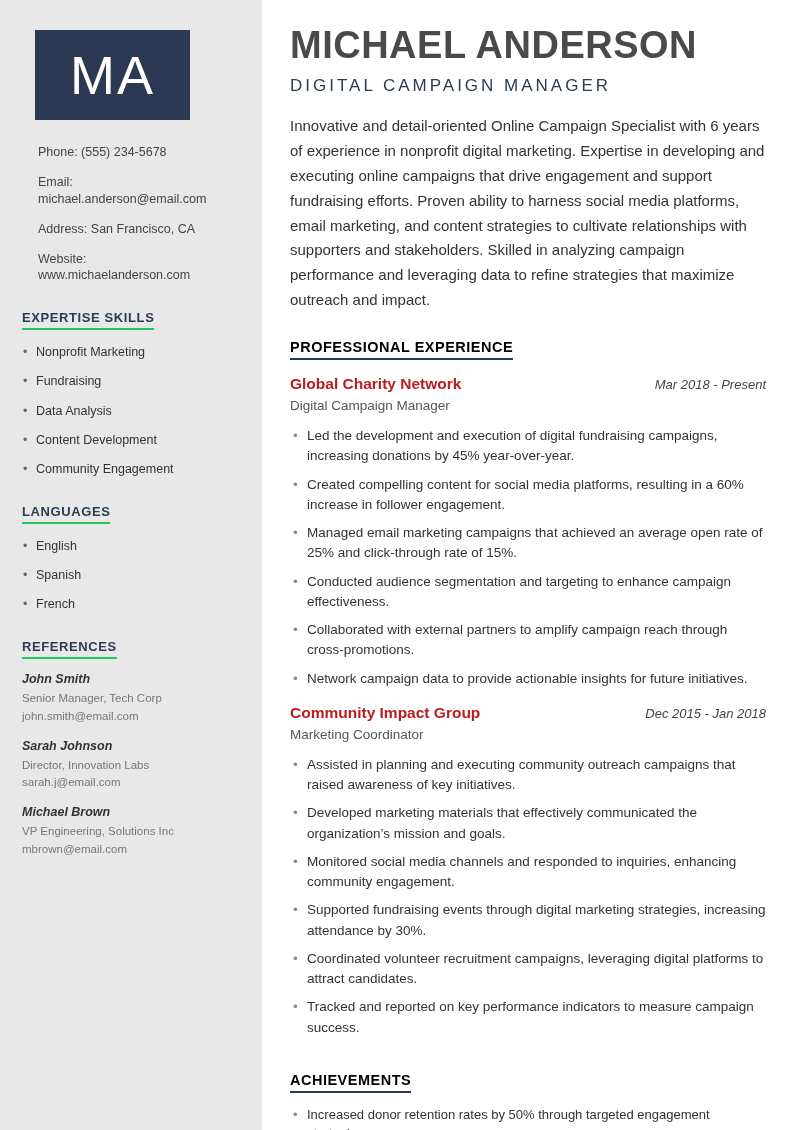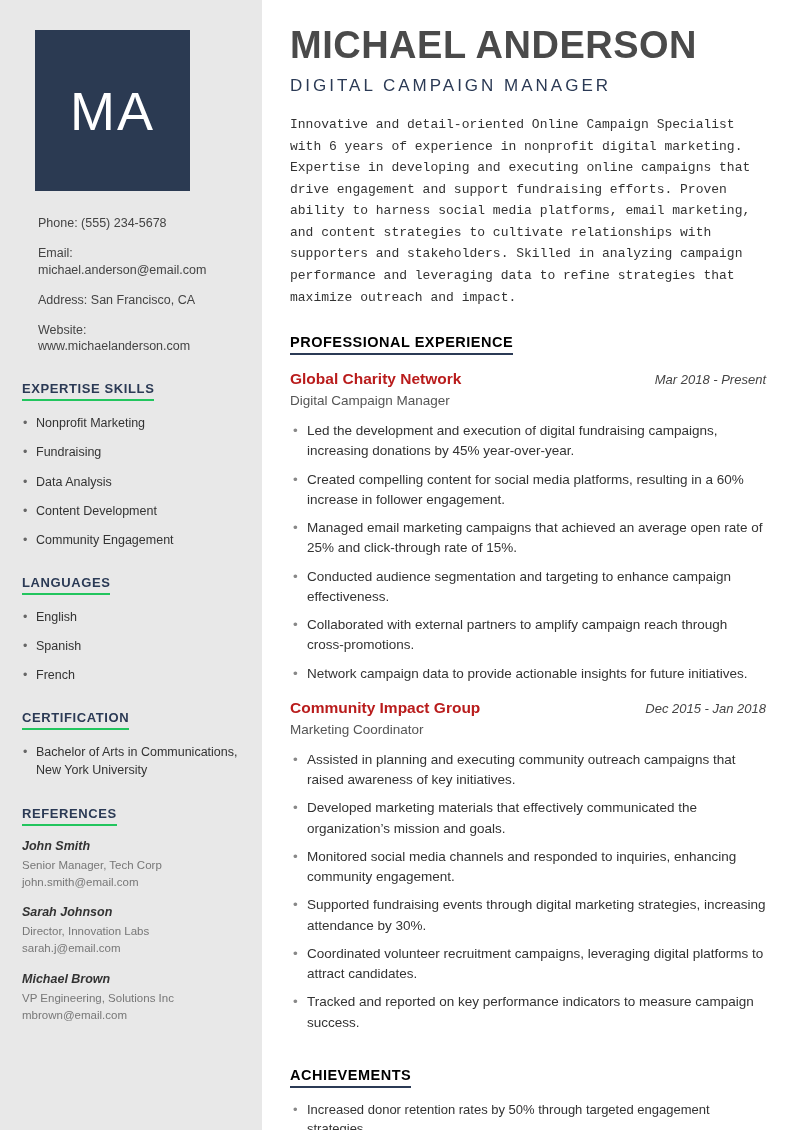--- a/index.html
+++ b/index.html
@@ -10,21 +10,21 @@
   }
   .page { display: flex; width: 800px; min-height: 1130px; }
 
   
   .sidebar {
     flex: 0 0 262px; width: 262px;
     background: #e8e8e8;
     padding: 30px 22px 30px 22px;
   }
   .avatar {
-    width: 155px; height: 161px; margin-left: 13px;
+    width: 155px; height: 90px; margin-left: 13px;
     background: #2b3a52; color: #ffffff;
     display: flex; align-items: center; justify-content: center;
   }
   .avatar-initials { font-size: 54px; font-weight: 400; letter-spacing: 2px; }
   .contact { margin-top: 24px; }
   .contact p { font-size: 12.5px; color: #444444; margin-bottom: 13px; line-height: 1.35; margin-left: 16px; }
   .side-section { margin-top: 24px; }
   .side-heading {
     display: inline-block;
     font-size: 13px; font-weight: bold; color: #2b3a55;
@@ -40,21 +40,21 @@
   }
   .side-list li::before { content: "•"; position: absolute; left: 1px; color: #666666; }
   .ref-entry { margin-bottom: 14px; }
   .ref-name { font-size: 12.5px; font-weight: bold; color: #333333; margin-bottom: 4px; font-style: italic; }
   .ref-role, .ref-email { font-size: 11.5px; color: #777777; line-height: 1.5; }
 
   
   .main { flex: 1; background: #ffffff; padding: 24px 34px 30px 28px; }
   .name { font-size: 38px; font-weight: bold; color: #4a4a4a; letter-spacing: 0.5px; }
   .headline { font-size: 17px; color: #2b3a55; letter-spacing: 3px; margin-top: 9px; font-weight: 400; }
-  .summary { margin-top: 18px; font-size: 13px; line-height: 1.66; color: #333333; font-family: Liberation Mono, monospace; }
+  .summary { margin-top: 18px; font-size: 15px; line-height: 1.66; color: #333333; }
   .main-heading {
     display: inline-block;
     font-size: 14.5px; font-weight: bold; color: #000000;
     letter-spacing: 0.5px;
     border-bottom: 2px solid #2b3a55;
     padding-bottom: 3px; margin-top: 26px;
   }
   .job { margin-top: 15px; }
   .job-header { display: flex; justify-content: space-between; align-items: baseline; }
   .company { font-size: 15.5px; font-weight: bold; color: #b91c1c; }
@@ -101,26 +101,20 @@
 
     <section class="side-section">
       <h2 class="side-heading">LANGUAGES</h2>
       <ul class="side-list">
         <li>English</li>
         <li>Spanish</li>
         <li>French</li>
       </ul>
     </section>
 
-    <section class="side-section">
-      <h2 class="side-heading">CERTIFICATION</h2>
-      <ul class="side-list">
-        <li>Bachelor of Arts in Communications, New York University</li>
-      </ul>
-    </section>
 
     <section class="side-section">
       <h2 class="side-heading">REFERENCES</h2>
 
       <div class="ref-entry">
         <div class="ref-name">John Smith</div>
         <div class="ref-role">Senior Manager, Tech Corp</div>
         <div class="ref-email">john.smith@email.com</div>
       </div>
 

